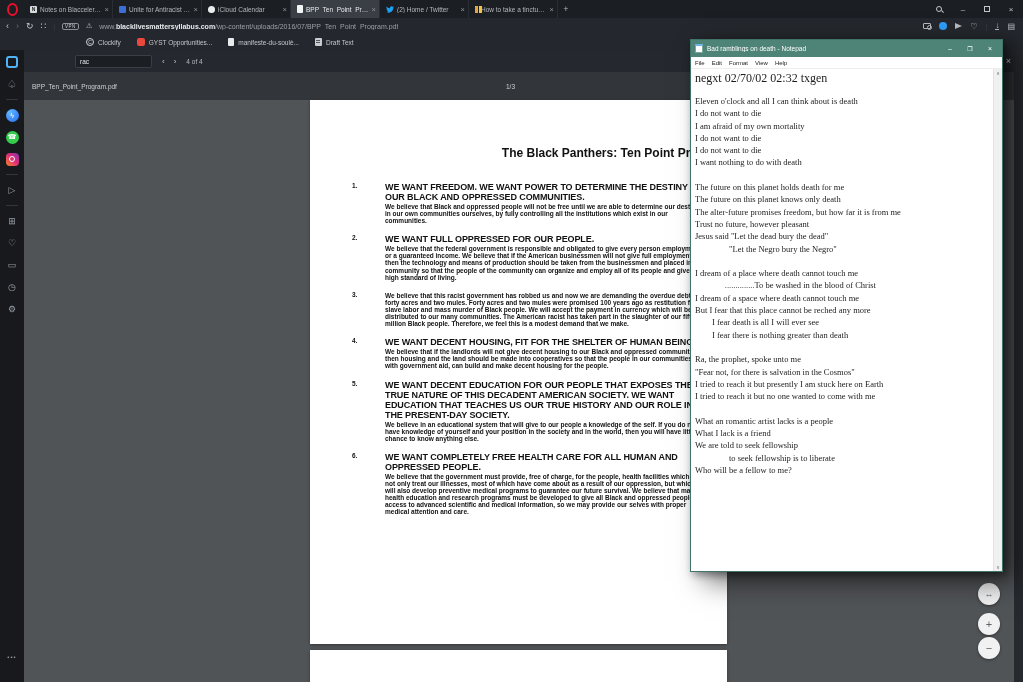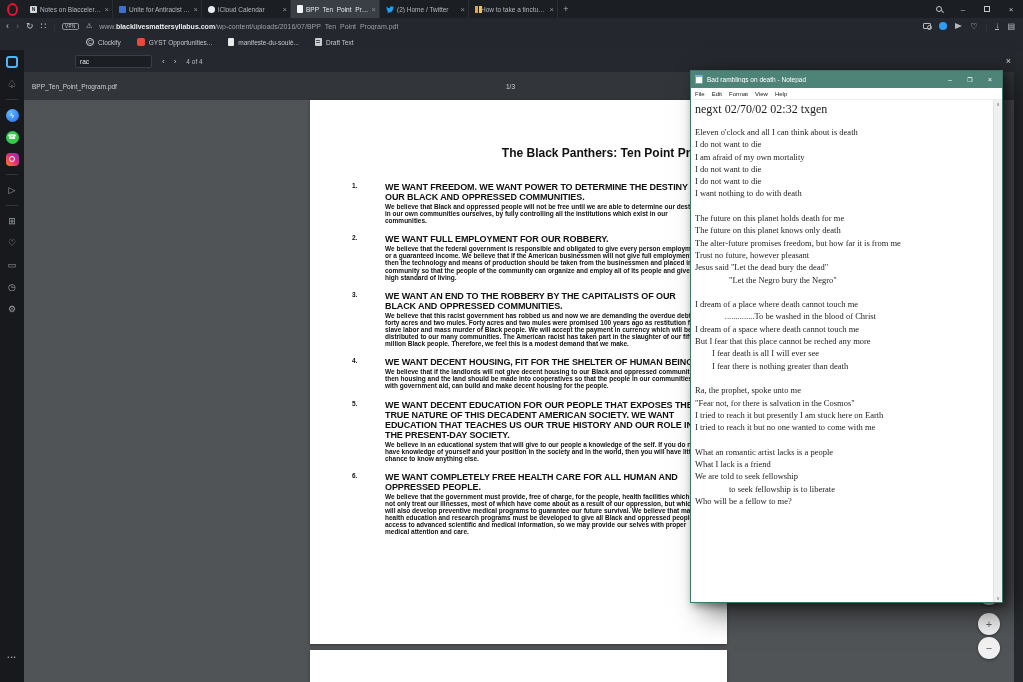--- a/index.html
+++ b/index.html
@@ -104,21 +104,21 @@
   .pbody { font-size:6.5px; line-height:7.1px; font-weight:600; margin-top:1px; }
   .scrollstrip { position:absolute; right:0; top:50px; width:9px; height:632px; background:#26292d; }
   .zoomfab { position:absolute; width:22px; height:22px; border-radius:50%; background:#f1f1f1;
              box-shadow:0 1px 3px rgba(0,0,0,.4); display:flex; align-items:center;
              justify-content:center; color:#5f6368; font-size:11px; }
   .zf-fit { left:954px; top:483px; font-size:9px; }
   .zf-in  { left:954px; top:513px; }
   .zf-out { left:954px; top:537px; }
 
   
-  .notepad { position:absolute; left:690px; top:70px; width:313px; height:533px; background:#fff;
+  .notepad { position:absolute; left:690px; top:39px; width:313px; height:533px; background:#fff;
              border:1px solid #3f7568;
              box-shadow:14px 10px 26px rgba(0,0,0,.55), 3px 3px 8px rgba(0,0,0,.4); }
   .np-titlebar { height:17px; background:#4e8477; display:flex; align-items:center;
                  padding:0 4px; color:#fff; font-size:6.5px; gap:4px; }
   .np-icon { width:8px; height:9px; background:#fdfdfd; border:1px solid #7aa79c;
              border-top:2px solid #6fb3e8; }
   .np-title { flex:1; white-space:nowrap; overflow:hidden; }
   .np-ctl { width:16px; text-align:center; font-size:7px; color:#fff; }
   .np-max { font-size:6px; }
   .np-menubar { height:12px; background:#fff; border-bottom:1px solid #eee; display:flex;
@@ -275,28 +275,27 @@
         <div class="point">
           <div class="pnum">1.</div>
           <div class="ptext">
               <div class="phead">WE WANT FREEDOM. WE WANT POWER TO DETERMINE THE DESTINY OF OUR BLACK AND OPPRESSED COMMUNITIES.</div>
           <div class="pbody">We believe that Black and oppressed people will not be free until we are able to determine our destinies in our own communities ourselves, by fully controlling all the institutions which exist in our communities.</div>
             </div>
         </div>
         <div class="point">
           <div class="pnum">2.</div>
           <div class="ptext">
-              <div class="phead">WE WANT FULL EMPLOYMENT FOR OUR ROBBERY.</div>
+              <div class="phead">WE WANT FULL OPPRESSED FOR OUR PEOPLE.</div>
           <div class="pbody">We believe that the federal government is responsible and obligated to give every person employment or a guaranteed income. We believe that if the American businessmen will not give full employment, then the technology and means of production should be taken from the businessmen and placed in the community so that the people of the community can organize and employ all of its people and give a high standard of living.</div>
             </div>
         </div>
         <div class="point">
           <div class="pnum">3.</div>
           <div class="ptext">
-              <div class="phead">WE WANT AN END TO THE ROBBERY BY THE CAPITALISTS OF OUR BLACK AND OPPRESSED COMMUNITIES.</div>
           <div class="pbody">We believe that this racist government has robbed us and now we are demanding the overdue debt of forty acres and two mules. Forty acres and two mules were promised 100 years ago as restitution for slave labor and mass murder of Black people. We will accept the payment in currency which will be distributed to our many communities. The American racist has taken part in the slaughter of our fifty million Black people. Therefore, we feel this is a modest demand that we make.</div>
             </div>
         </div>
         <div class="point">
           <div class="pnum">4.</div>
           <div class="ptext">
               <div class="phead">WE WANT DECENT HOUSING, FIT FOR THE SHELTER OF HUMAN BEINGS.</div>
           <div class="pbody">We believe that if the landlords will not give decent housing to our Black and oppressed communities, then housing and the land should be made into cooperatives so that the people in our communities, with government aid, can build and make decent housing for the people.</div>
             </div>
         </div>

